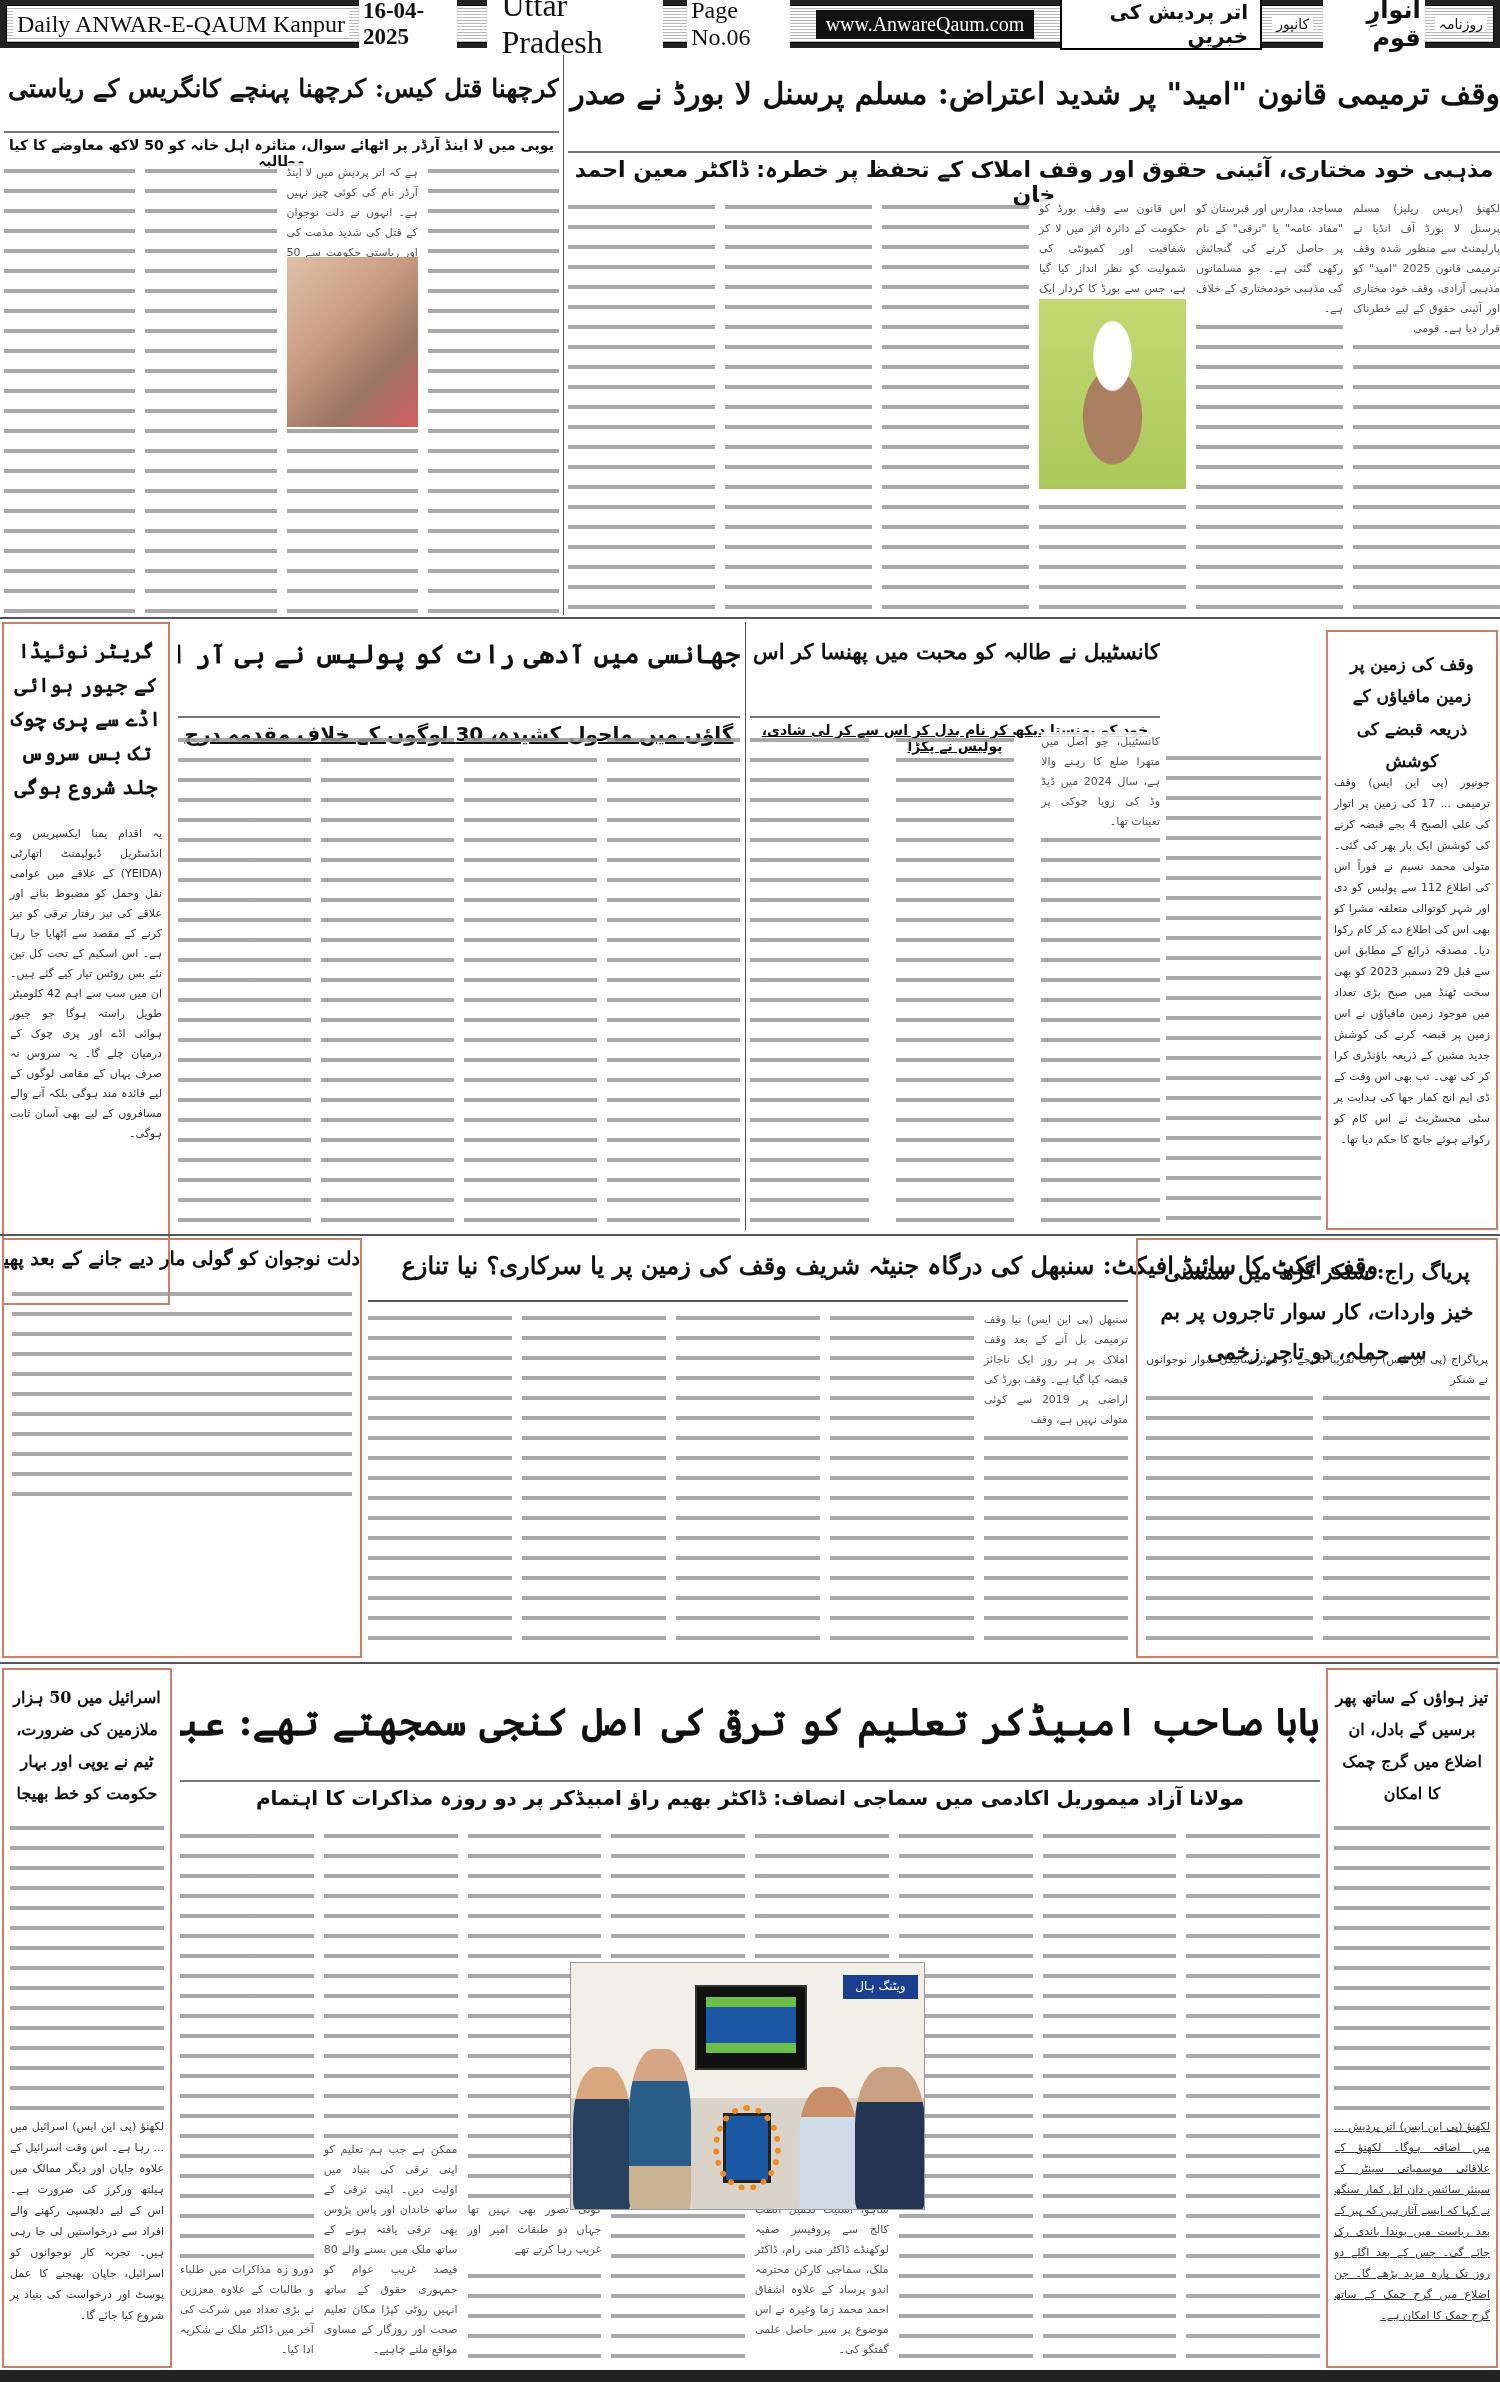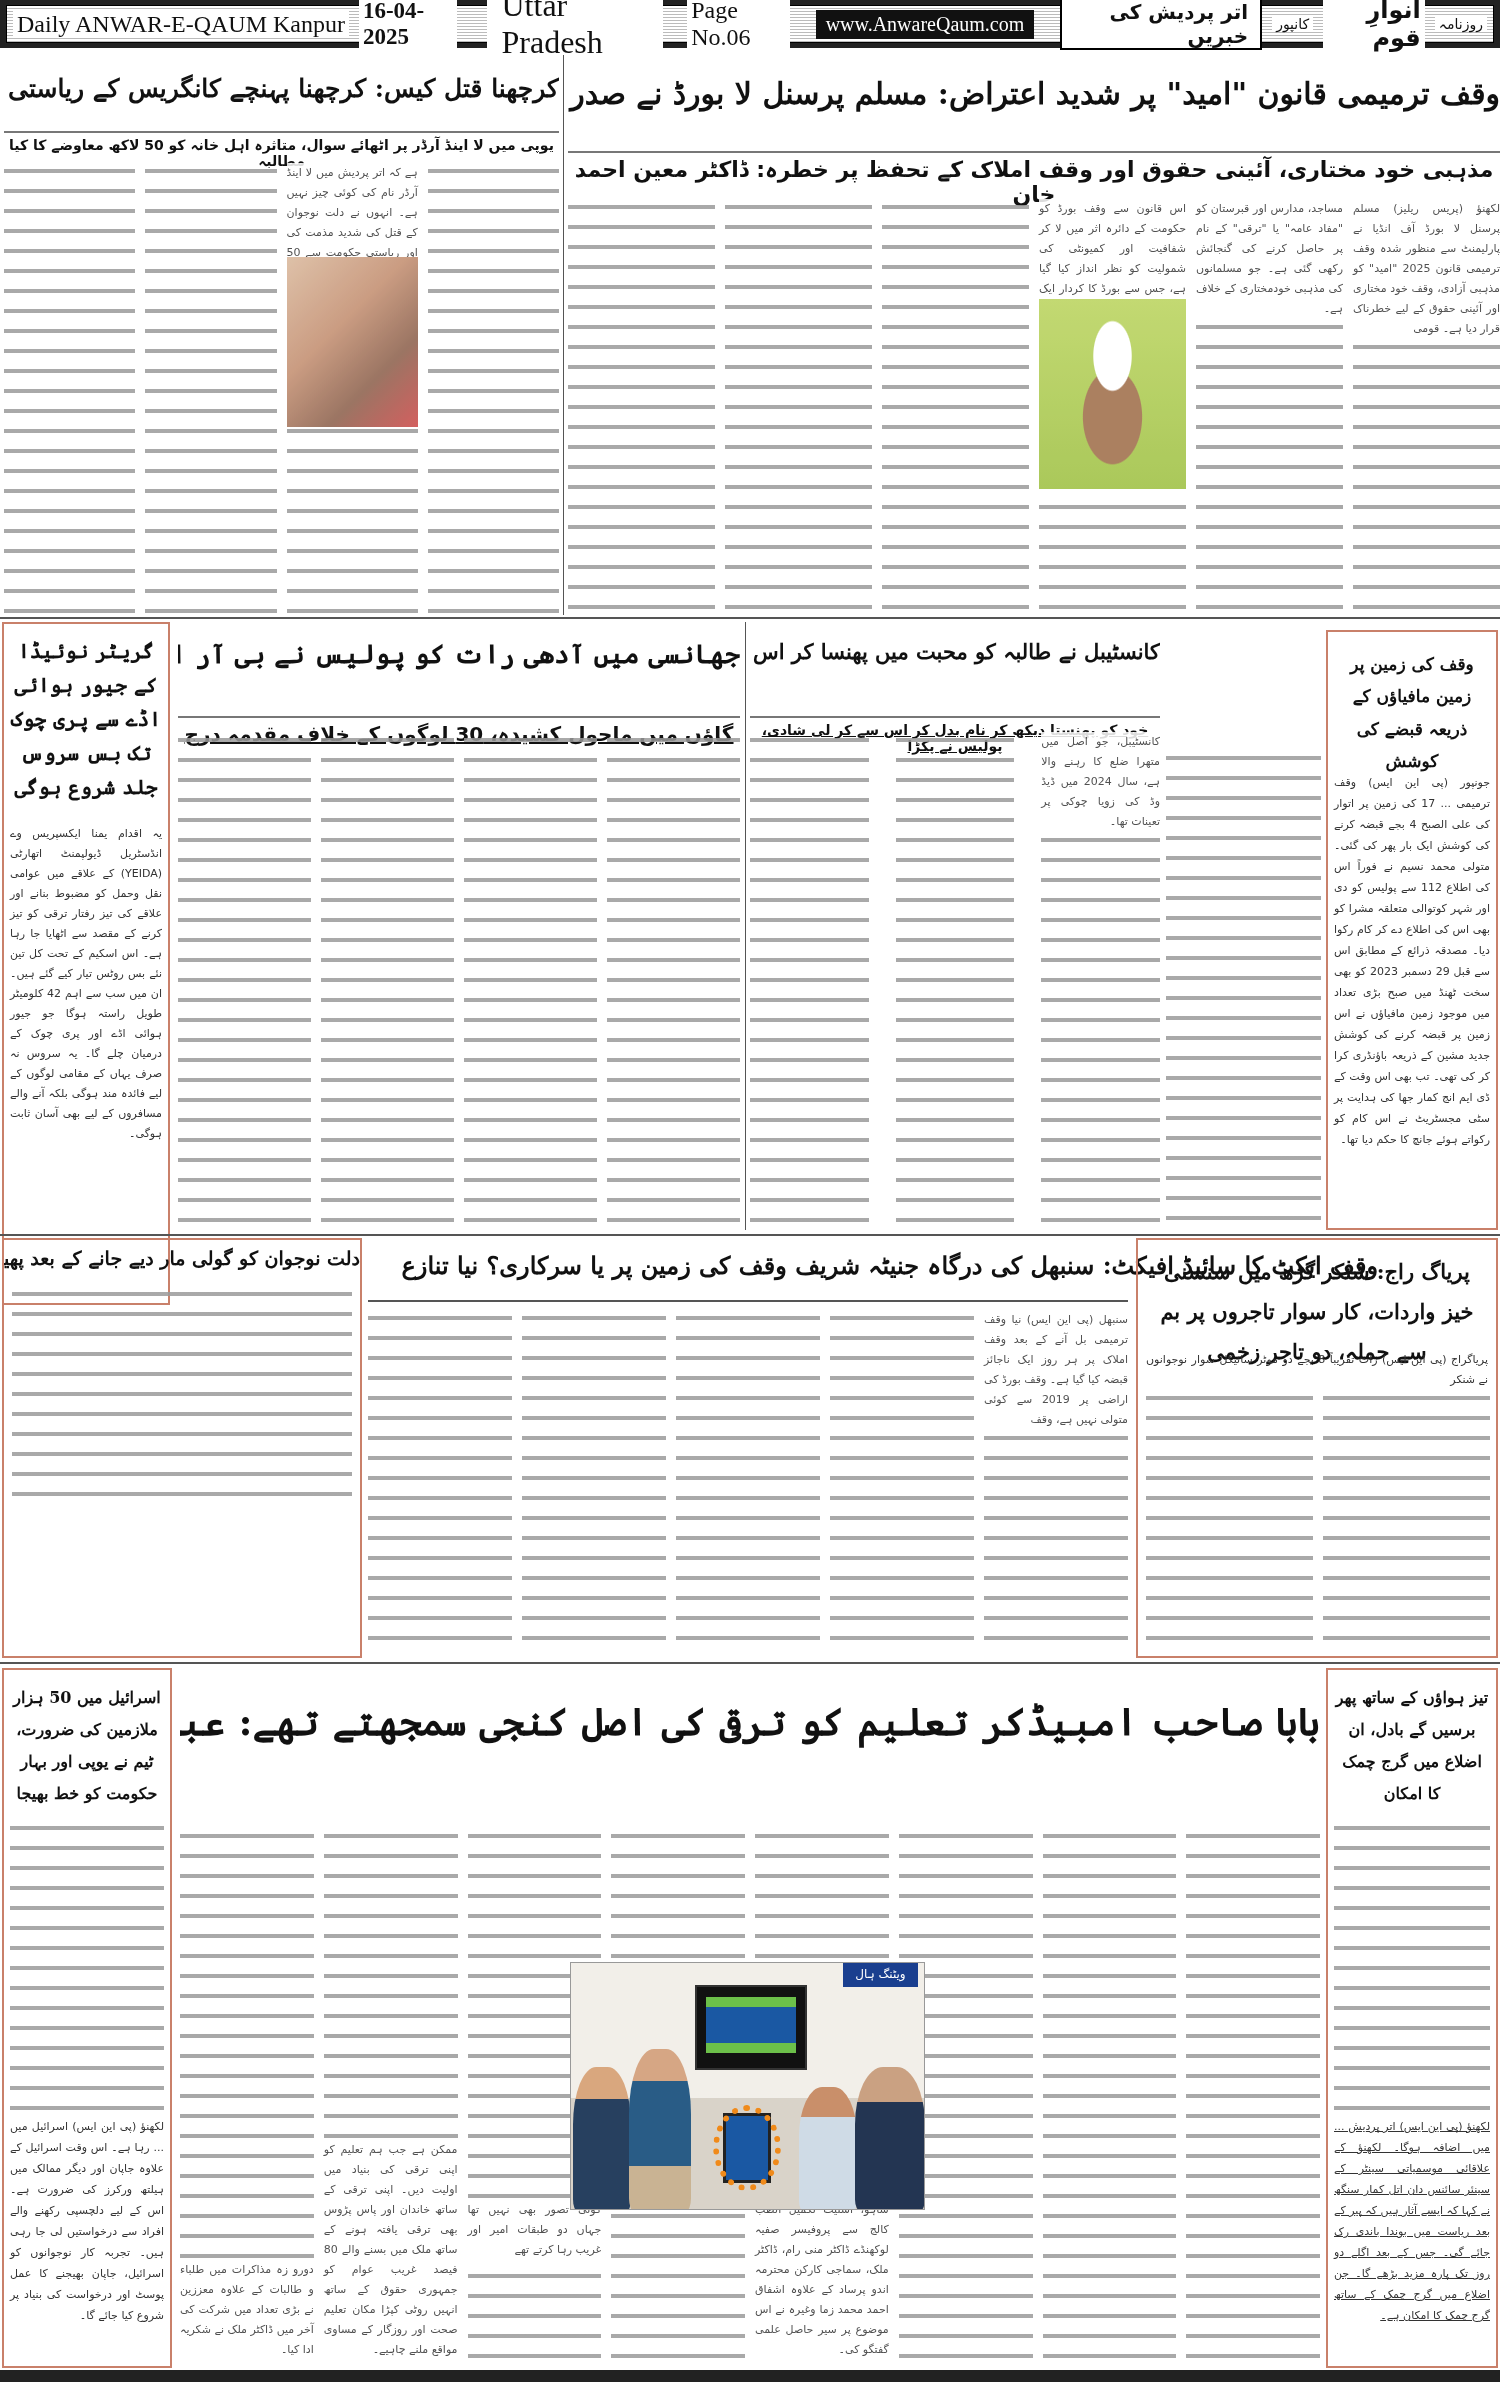--- a/index.html
+++ b/index.html
@@ -32,21 +32,21 @@
 
   .photo { position: absolute; overflow: hidden; }
   .photo-1 { background: linear-gradient(135deg, #d9b79a 0%, #c28c6d 40%, #8a5d48 70%, #c44 100%); }
   .photo-2 { background: radial-gradient(ellipse at 50% 30%, #fff 0 18%, transparent 19%), radial-gradient(ellipse at 50% 62%, #9d6a45 0 28%, transparent 29%), linear-gradient(#b9d35a, #9cbf3e); }
   .photo-3 { background: linear-gradient(#f2efe9 0 55%, #d9d3c9 55% 100%); }
   .tv { position: absolute; background: #111; border: 2px solid #333; }
   .tv-screen { position: absolute; left: 8%; top: 12%; width: 84%; height: 70%; background: linear-gradient(#6cc04a 0 18%, #1a58a3 18% 82%, #6cc04a 82%); }
   .person { position: absolute; border-radius: 40% 40% 8% 8%; }
   .frame { position: absolute; background: #1a58a3; border: 3px solid #222; }
   .garland { position: absolute; border: 6px dotted #f08a1a; border-radius: 50%; }
-  .sign { position: absolute; background: #1a3f8f; color: #fff; font-size: 12px; text-align: center; padding: 4px; direction: rtl; }
+  .sign { position: absolute; background: #1a3f8f; color: #fff; font-size: 12px; text-align: center; padding: 4px; direction: rtl; margin-top: 12px; }
 
   .footer-bar { position: absolute; left: 0; top: 2370px; width: 1500px; height: 12px; background: #222; }
 </style>
 </head>
 <body>
 
 <header class="masthead">
   <div class="masthead-inner">
     <span class="mh-en">Daily ANWAR-E-QAUM Kanpur</span>
     <span class="mh-date">16-04-2025</span>
@@ -167,20 +167,21 @@
 <div class="hrule" style="left:0; top:1662px; width:1500px;"></div>
 
 <article class="region boxed" style="left:2px; top:1668px; width:170px; height:700px;">
   <h1 class="headline" style="font-size:16px; padding:12px 6px; line-height:2.0; height:150px;">اسرائیل میں 50 ہزار ملازمین کی ضرورت، ٹیم نے یوپی اور بہار حکومت کو خط بھیجا</h1>
   <div class="col" style="height:290px; margin:0 6px;"></div>
   <p class="col-text" style="padding:6px; font-size:11px; line-height:21px;">لکھنؤ (پی این ایس) اسرائیل میں ... رہا ہے۔ اس وقت اسرائیل کے علاوہ جاپان اور دیگر ممالک میں ہیلتھ ورکرز کی ضرورت ہے۔ اس کے لیے دلچسپی رکھنے والے افراد سے درخواستیں لی جا رہی ہیں۔ تجربہ کار نوجوانوں کو اسرائیل، جاپان بھیجنے کا عمل پوسٹ اور درخواست کی بنیاد پر شروع کیا جائے گا۔</p>
 </article>
 
 <article class="region" style="left:180px; top:1668px; width:1140px; height:700px;">
   <h1 class="headline" style="font-size:38px; height:112px; padding-top:32px; white-space:nowrap; overflow:hidden;">بابا صاحب امبیڈکر تعلیم کو ترقی کی اصل کنجی سمجھتے تھے: عبد القدوس ہاشمی</h1>
+  <h2 class="dek" style="font-size:20px; height:42px;">مولانا آزاد میموریل اکادمی میں سماجی انصاف: ڈاکٹر بھیم راؤ امبیڈکر پر دو روزہ مذاکرات کا اہتمام</h2>
 
   <div class="body-cols" style="left:0; top:160px; width:1140px; height:536px;">
     <div class="col"></div>
     <div class="col"></div>
     <div class="col"></div>
     <div class="col" style="position:relative;">
       <p class="col-text" style="position:absolute; bottom:0;">ہاشمی تھے۔ اس کے علاوہ امبیڈکر سینٹرل یونیورسٹی سے پروفیسر رودر پرساد ساہو، اسٹیٹ تکمیل الطب کالج سے پروفیسر صفیہ لوکھنڈے ڈاکٹر منی رام، ڈاکٹر ملک، سماجی کارکن محترمہ اندو پرساد کے علاوہ اشفاق احمد محمد زما وغیرہ نے اس موضوع پر سیر حاصل علمی گفتگو کی۔</p>
     </div>
     <div class="col"></div>
     <div class="col" style="position:relative;">

